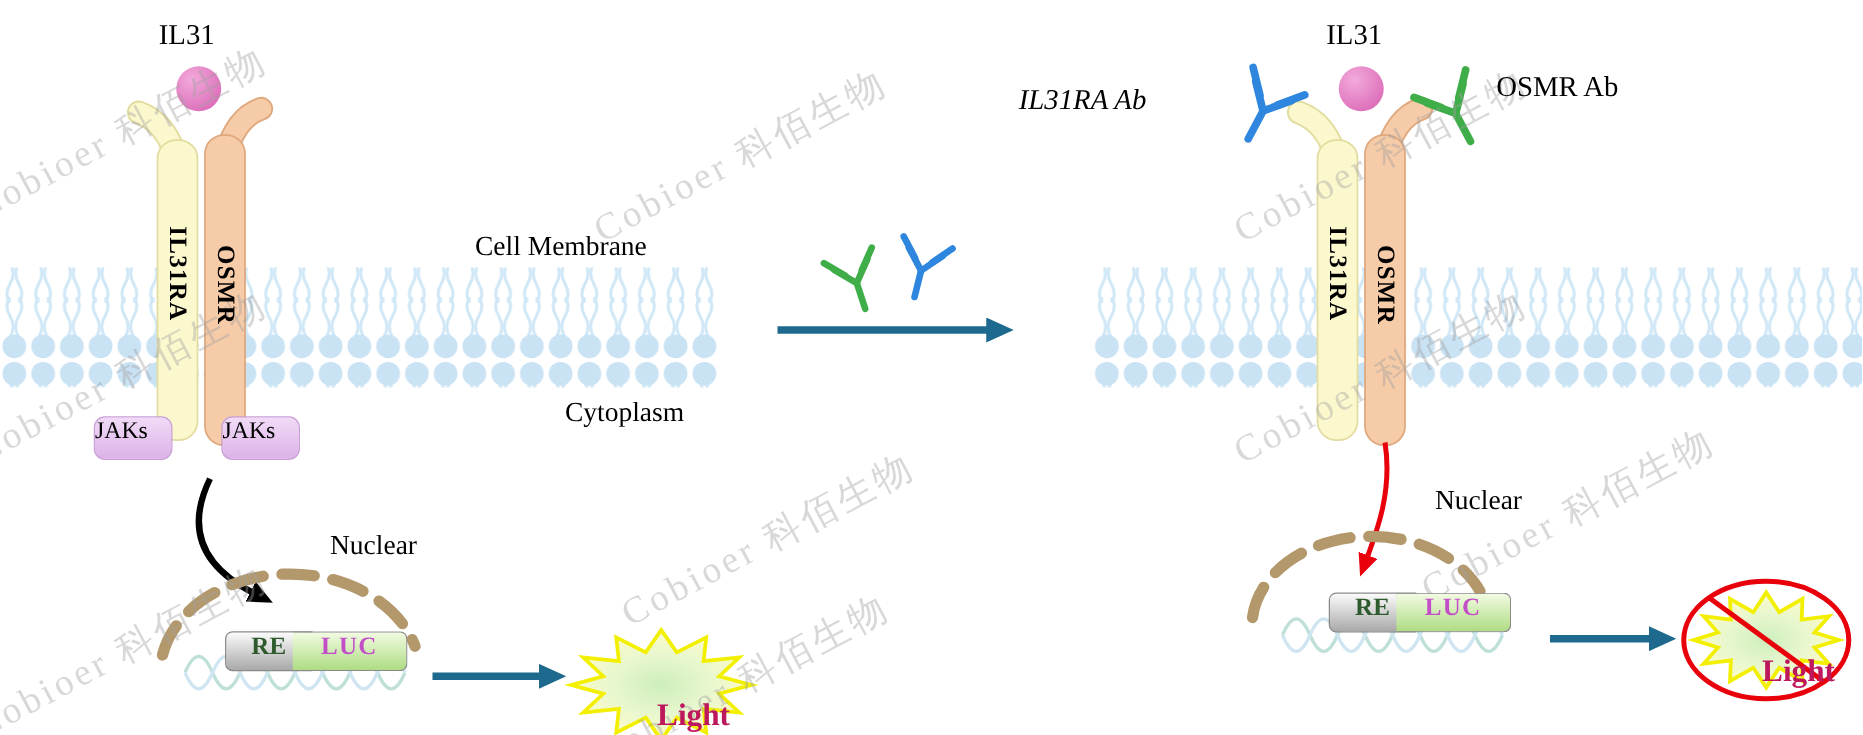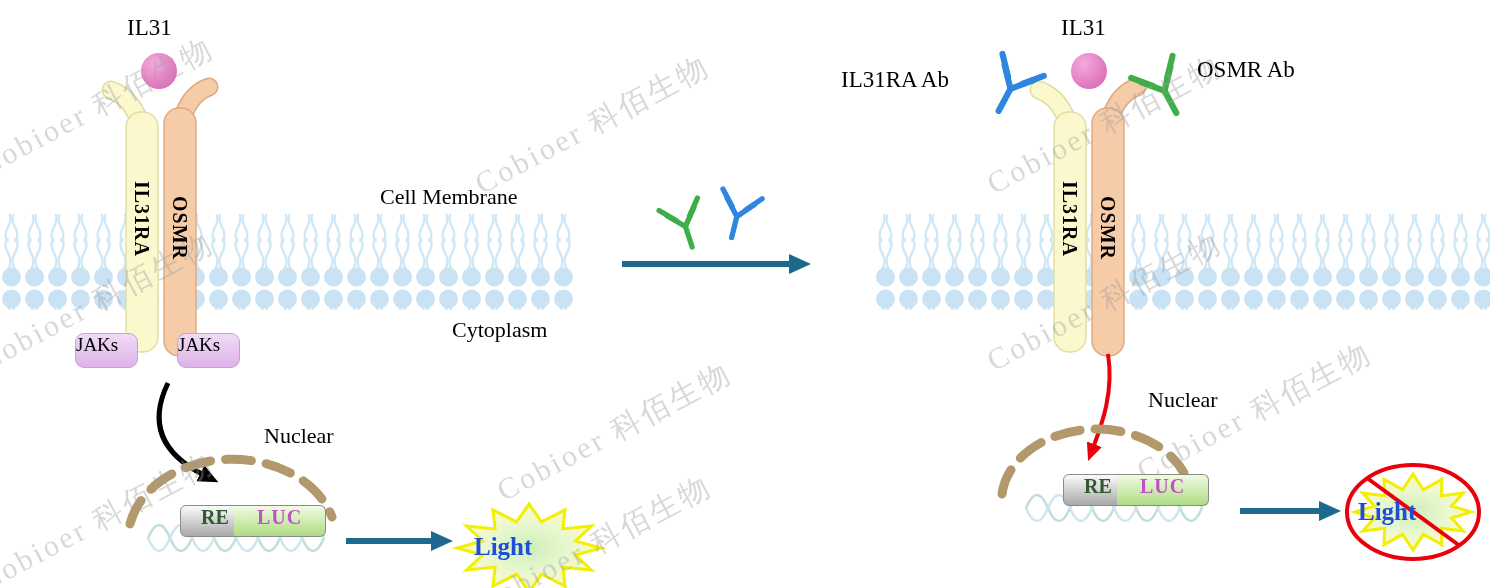--- a/index.html
+++ b/index.html
@@ -30,22 +30,22 @@
 
   .rebox { position:absolute; width:70px; height:32px; text-align:center; line-height:30px;
            font:bold 20px "Liberation Serif", serif; color:#2e5b2e;
            background:linear-gradient(180deg,#fbfbfb 0%,#a9a9a9 100%);
            border:1px solid #8a8a8a; border-radius:6px 0 0 6px; }
   .lucbox { position:absolute; width:92px; height:32px; text-align:center; line-height:30px;
             font:bold 20px "Liberation Serif", serif; color:#c24fc8; letter-spacing:1px;
             background:linear-gradient(180deg,#f2fbe2 0%,#aedc83 100%);
             border:1px solid #8a8a8a; border-left:none; border-radius:0 6px 6px 0; }
 
-  .lightlbl { position:absolute; width:110px; text-align:left;
-              font:bold 25px "Liberation Serif", serif; color:#1d4ed8; }
+  .lightlbl { position:absolute; width:110px; text-align:right;
+              font:bold 25px "Liberation Serif", serif; color:#be185d;margin-top:26px; }
 </style>
 </head>
 <body>
 
 <div id="canvas">
 
   <svg id="art" width="1490" height="588" viewBox="0 0 1490 588">
     <defs>
       <pattern id="lipid" width="23" height="96" patternUnits="userSpaceOnUse">
         <path d="M8 18 q5 9 0 17 q-5 9 0 15" fill="none" stroke="#cfe7f6" stroke-width="2.4"></path>
@@ -164,21 +164,21 @@
   <div class="lbl small" style="left:380px; top:184px;">Cell Membrane</div>
   <div class="lbl small" style="left:452px; top:317px;">Cytoplasm</div>
   <div class="jak" style="left:75px; top:333px;">JAKs</div>
   <div class="jak" style="left:177px; top:333px;">JAKs</div>
   <div class="lbl small" style="left:264px; top:423px;">Nuclear</div>
   <div class="rebox" style="left:180px; top:505px;">RE</div>
   <div class="lucbox" style="left:234px; top:505px;">LUC</div>
   <div class="lightlbl" style="left:474px; top:533px;">Light</div>
 
   <div class="lbl" style="left:1061px; top:15px;">IL31</div>
-  <div class="lbl" style="left:841px; top:67px;">IL31RA Ab</div>
+  <div class="lbl" style="left:815px; top:67px;font-style:italic;">IL31RA Ab</div>
   <div class="lbl" style="left:1197px; top:57px;">OSMR Ab</div>
   <div class="vlbl" style="left:1010px; top:207px; width:120px;">IL31RA</div>
   <div class="vlbl" style="left:1053px; top:216px; width:110px;">OSMR</div>
   <div class="lbl small" style="left:1148px; top:387px;">Nuclear</div>
   <div class="rebox" style="left:1063px; top:474px;">RE</div>
   <div class="lucbox" style="left:1117px; top:474px;">LUC</div>
   <div class="lightlbl" style="left:1358px; top:498px;">Light</div>
 
 </div>
 

